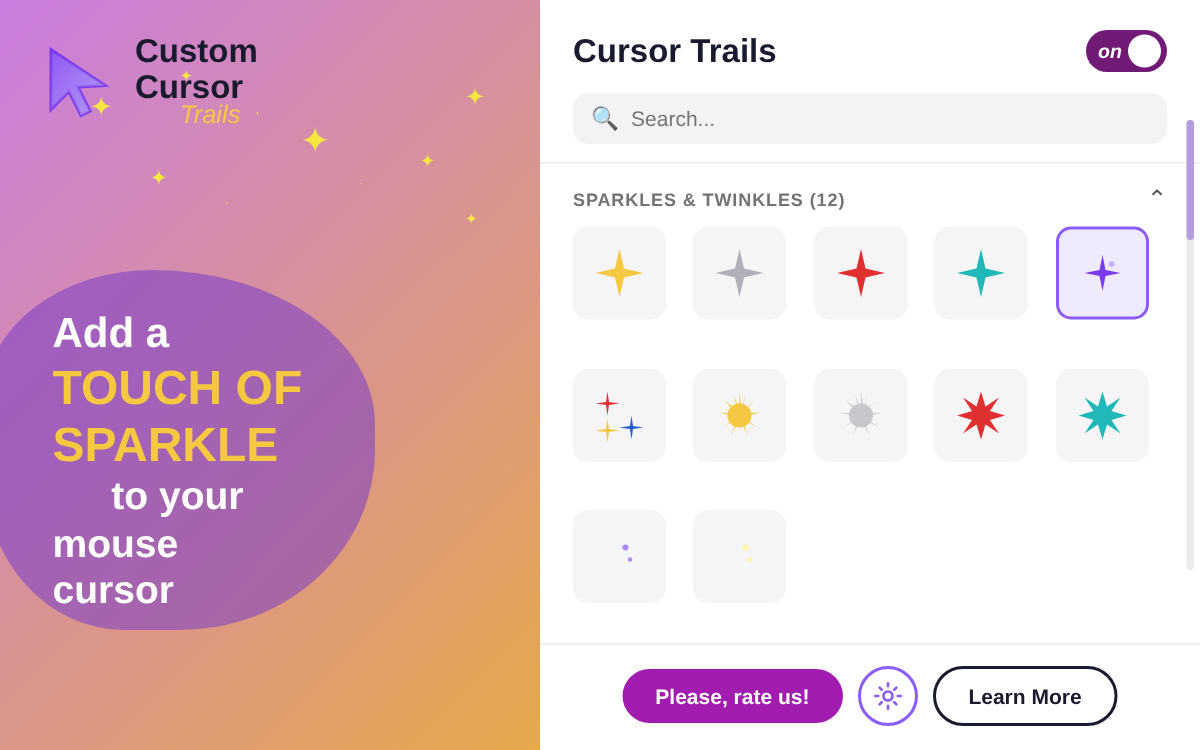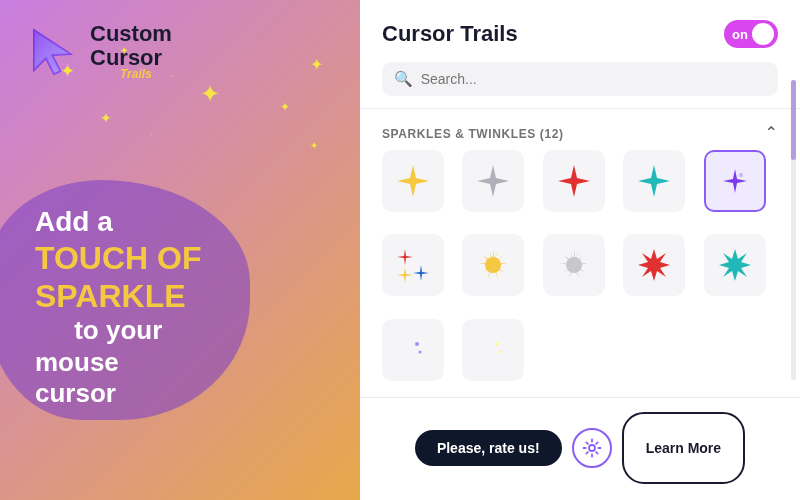--- a/index.html
+++ b/index.html
@@ -48,22 +48,22 @@
     }
 
     .logo-text .cursor {
       font-size: 22px;
       font-weight: 800;
       color: #1a1a2e;
       display: block;
     }
 
     .logo-text .trails-italic {
-      font-size: 12px;
-      font-weight: 700;
+      font-size: 17px;
+      font-weight: 400;
       color: #f5c842;
       font-style: italic;
       display: block;
       margin-top: -2px;
       margin-left: 30px;
     }
 
     
     .sparkle {
       position: absolute;
@@ -173,28 +173,29 @@
     
     .toggle-wrap {
       display: flex;
       align-items: center;
       gap: 0;
     }
 
     .toggle-switch {
       width: 54px;
       height: 28px;
-      background: #d946ef;
+      background: #701a75;
       border-radius: 14px;
       display: flex;
       align-items: center;
       justify-content: flex-end;
       padding: 5px 4px;
       cursor: pointer;
       position: relative;
+      font-style: italic;
     }
 
     .toggle-label {
       font-size: 13px;
       font-weight: 700;
       color: #fff;
       position: absolute;
       left: 8px;
       top: 50%;
       transform: translateY(-50%);
@@ -313,21 +314,21 @@
       display: flex;
       align-items: center;
       justify-content: center;
       gap: 10px;
       padding: 14px 22px 16px 22px;
       border-top: 1px solid #ebebeb;
       margin-top: auto;
     }
 
     .btn-rate {
-      background: #0f172a;
+      background: #a21caf;
       color: #fff;
       border: none;
       border-radius: 22px;
       padding: 10px 22px;
       font-size: 14px;
       font-weight: 700;
       cursor: pointer;
     }
 
     .btn-settings {
@@ -342,21 +343,21 @@
       cursor: pointer;
       color: #8b5cf6;
       font-size: 18px;
     }
 
     .btn-learn {
       background: #fff;
       color: #1a1a2e;
       border: 2px solid #1a1a2e;
       border-radius: 22px;
-      padding: 26px 22px;
+      padding: 10px 22px;
       font-size: 14px;
       font-weight: 700;
       cursor: pointer;
     }
   </style>
 </head>
 <body>
 
 <div class="left-panel">
   <div class="logo-area">

